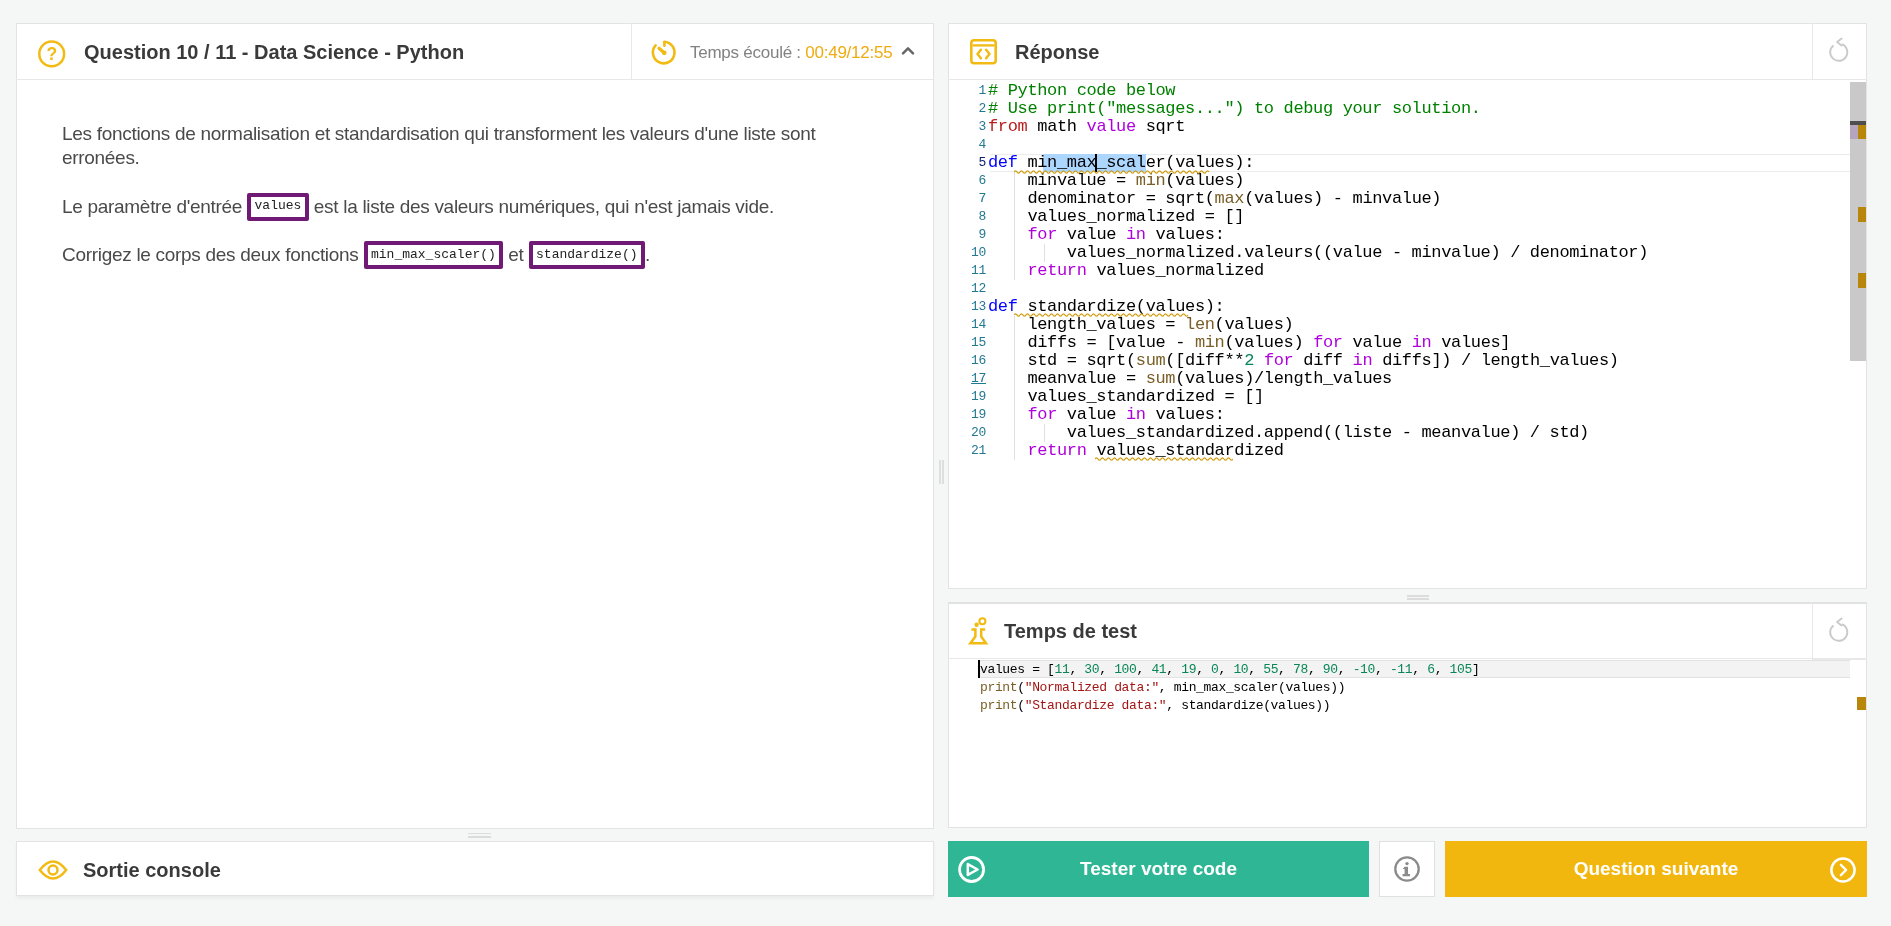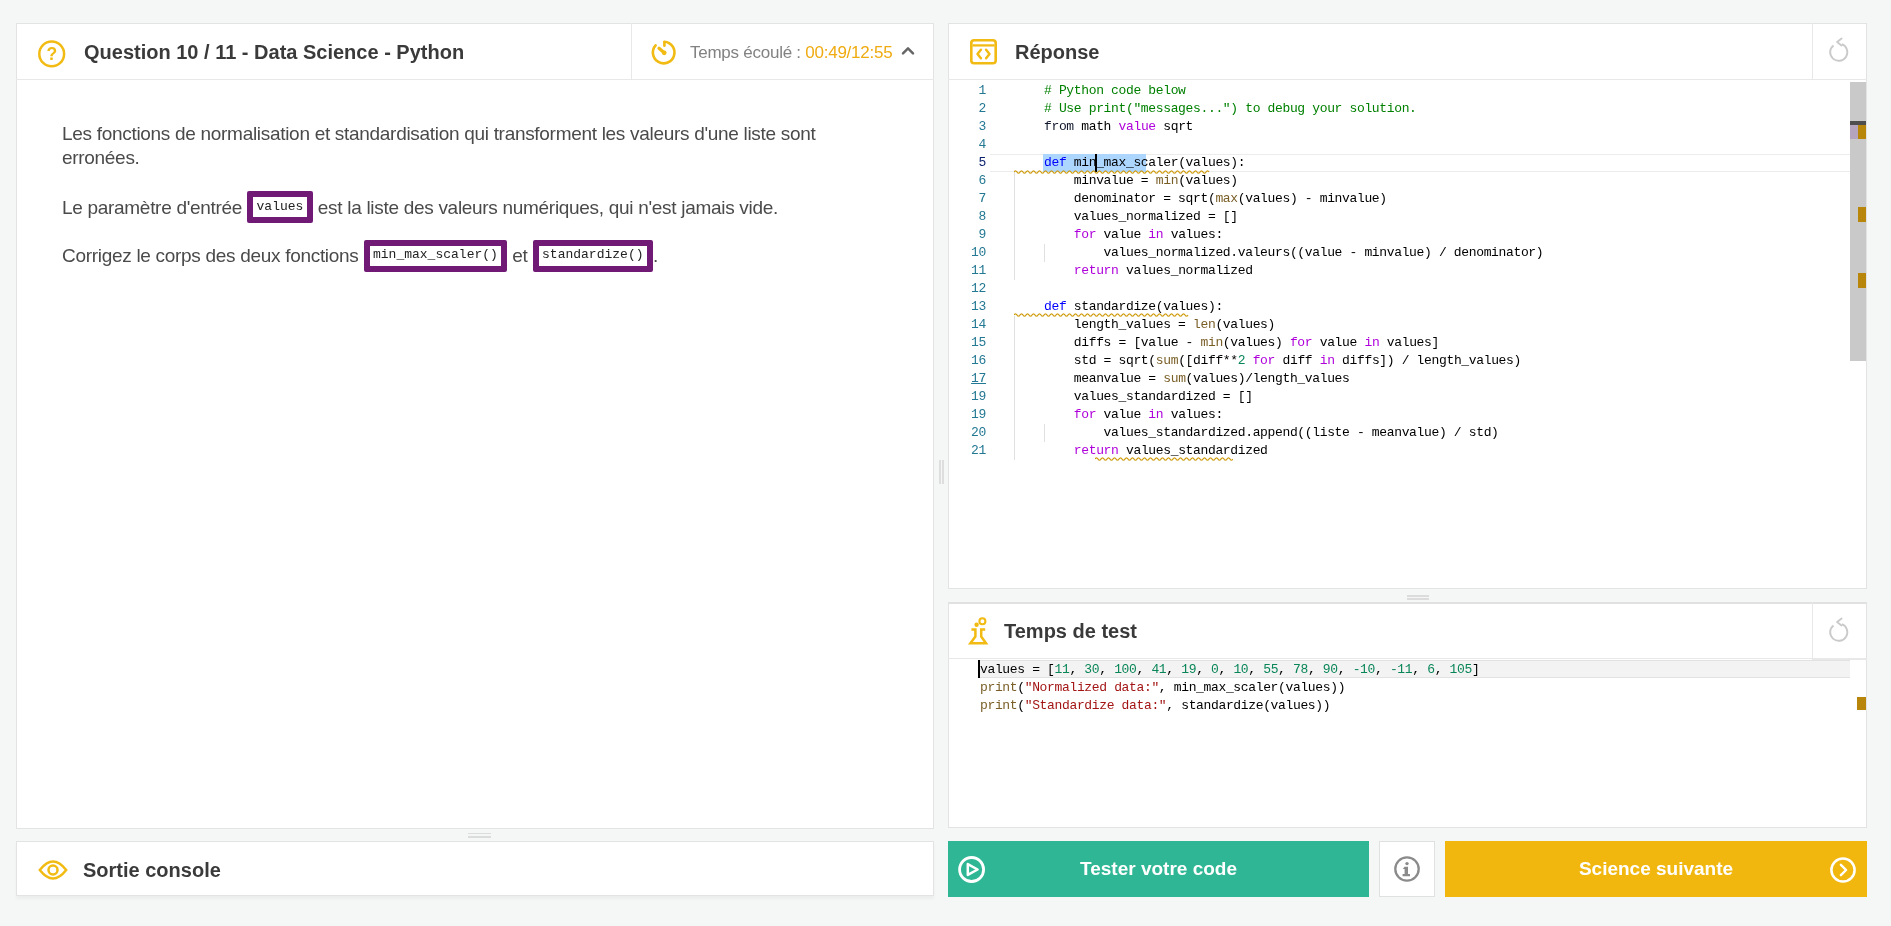--- a/index.html
+++ b/index.html
@@ -1,22 +1,22 @@
 <!DOCTYPE html>
 <html><head><meta charset="utf-8"><style>
 * { margin:0; padding:0; box-sizing:border-box; }
 html,body { width:1891px; height:926px; background:#f5f6f6; font-family:"Liberation Sans",sans-serif; overflow:hidden; position:relative; }
 .abs { position:absolute; }
 .card { position:absolute; background:#fff; border:1px solid #e3e3e3; }
 .sq { position:absolute; }
 .ln { position:absolute; width:44px; left:942px; text-align:right; font-family:"Liberation Mono",monospace; font-size:13px; letter-spacing:-0.35px; line-height:18px; color:#237893; }
-.cl { position:absolute; left:1044px; font-family:"Liberation Mono",monospace; font-size:13px; letter-spacing:-0.35px; line-height:18px; color:#000; white-space:pre; }
+.cl { position:absolute; left:988px; font-family:"Liberation Mono",monospace; font-size:17px; letter-spacing:-0.35px; line-height:18px; color:#000; white-space:pre; }
 .tl { position:absolute; left:980px; font-family:"Liberation Mono",monospace; font-size:13px; letter-spacing:-0.35px; line-height:18px; color:#000; white-space:pre; }
 .hdrtxt { position:absolute; font-weight:700; font-size:20px; color:#3a3a3a; line-height:20px; }
-.chip { display:inline-block; border:6px solid #701a75; border-radius:2px; font-family:"Liberation Mono",monospace; font-size:13px; letter-spacing:0; color:#222; padding:1.5px 3.5px 2.5px; line-height:16px; position:relative; top:-3.8px; }
+.chip { display:inline-block; border:4px solid #701a75; border-radius:2px; font-family:"Liberation Mono",monospace; font-size:13px; letter-spacing:0; color:#222; padding:1.5px 3.5px 2.5px; line-height:16px; position:relative; top:-3.8px; }
 p { position:absolute; left:62px; font-size:19px; line-height:24px; color:#4a4a4a; letter-spacing:-0.3px; }
 </style></head>
 <body>
 
 <div class="card" style="left:16px;top:23px;width:918px;height:806px"></div>
 <div class="abs" style="left:16px;top:79px;width:918px;height:1px;background:#e8e8e8"></div>
 <div class="abs" style="left:631px;top:23px;width:1px;height:56px;background:#e8e8e8"></div>
 
 <svg class="abs" style="left:37px;top:38.5px" width="30" height="30" viewBox="0 0 30 30">
  <circle cx="14.7" cy="14.9" r="12.4" fill="none" stroke="#f2bb13" stroke-width="2.5"></circle>
@@ -77,21 +77,21 @@
 <div class="abs" style="left:1014px;top:172px;width:1px;height:108px;background:#e0e0e0"></div>
 <div class="abs" style="left:1043.5px;top:244px;width:1px;height:18px;background:#e0e0e0"></div>
 <div class="abs" style="left:1014px;top:316px;width:1px;height:144px;background:#e0e0e0"></div>
 <div class="abs" style="left:1043.5px;top:424px;width:1px;height:18px;background:#e0e0e0"></div>
 
 <div class="ln" style="top:82px;">1</div>
 <div class="cl" style="top:82px"><span style="color:#008000"># Python code below</span></div>
 <div class="ln" style="top:100px;">2</div>
 <div class="cl" style="top:100px"><span style="color:#008000"># Use print("messages...") to debug your solution.</span></div>
 <div class="ln" style="top:118px;">3</div>
-<div class="cl" style="top:118px"><span style="color:#0f172a">from</span> math <span style="color:#af00db">value</span> sqrt</div>
+<div class="cl" style="top:118px"><span style="color:#b91c1c">from</span> math <span style="color:#af00db">value</span> sqrt</div>
 <div class="ln" style="top:136px;">4</div>
 <div class="ln" style="top:154px;color:#0b216f;">5</div>
 <div class="cl" style="top:154px"><span style="color:#0000ff">def</span> min_max_scaler(values):</div>
 <div class="ln" style="top:172px;">6</div>
 <div class="cl" style="top:172px">    minvalue = <span style="color:#795e26">min</span>(values)</div>
 <div class="ln" style="top:190px;">7</div>
 <div class="cl" style="top:190px">    denominator = sqrt(<span style="color:#795e26">max</span>(values) - minvalue)</div>
 <div class="ln" style="top:208px;">8</div>
 <div class="cl" style="top:208px">    values_normalized = []</div>
 <div class="ln" style="top:226px;">9</div>
@@ -173,17 +173,17 @@
 <div class="abs" style="left:948px;top:857.5px;width:421px;text-align:center;font-size:19px;font-weight:700;color:#fff">Tester votre code</div>
 
 <div class="abs" style="left:1379px;top:841px;width:56px;height:56px;background:#fff;border:1px solid #e0e0e0"></div>
 <svg class="abs" style="left:1393px;top:855px" width="28" height="28" viewBox="0 0 28 28">
  <circle cx="14" cy="14" r="11.7" fill="none" stroke="#8b8b8b" stroke-width="2.3"></circle>
  <circle cx="14" cy="8.6" r="1.7" fill="#8b8b8b"></circle>
  <path d="M11.6 11.8 h3.4 v7.3 h2 v2.2 h-7.4 v-2.2 h2 v-5.1 h-1.8 z" fill="#8b8b8b"></path>
 </svg>
 
 <div class="abs" style="left:1445px;top:841px;width:422px;height:56px;background:#f1b70f"></div>
-<div class="abs" style="left:1445px;top:857.5px;width:422px;text-align:center;font-size:19px;font-weight:700;color:#fff">Science suivante</div>
+<div class="abs" style="left:1445px;top:857.5px;width:422px;text-align:center;font-size:19px;font-weight:700;color:#fff">Question suivante</div>
 <svg class="abs" style="left:1830px;top:856.5px" width="26" height="26" viewBox="0 0 26 26">
  <circle cx="13" cy="13" r="11.6" fill="none" stroke="#fff" stroke-width="2.5"></circle>
  <path d="M10.9 7.8 L16.1 13 L10.9 18.2" fill="none" stroke="#fff" stroke-width="2.4" stroke-linecap="round" stroke-linejoin="round"></path>
 </svg>
 
 </body></html>

